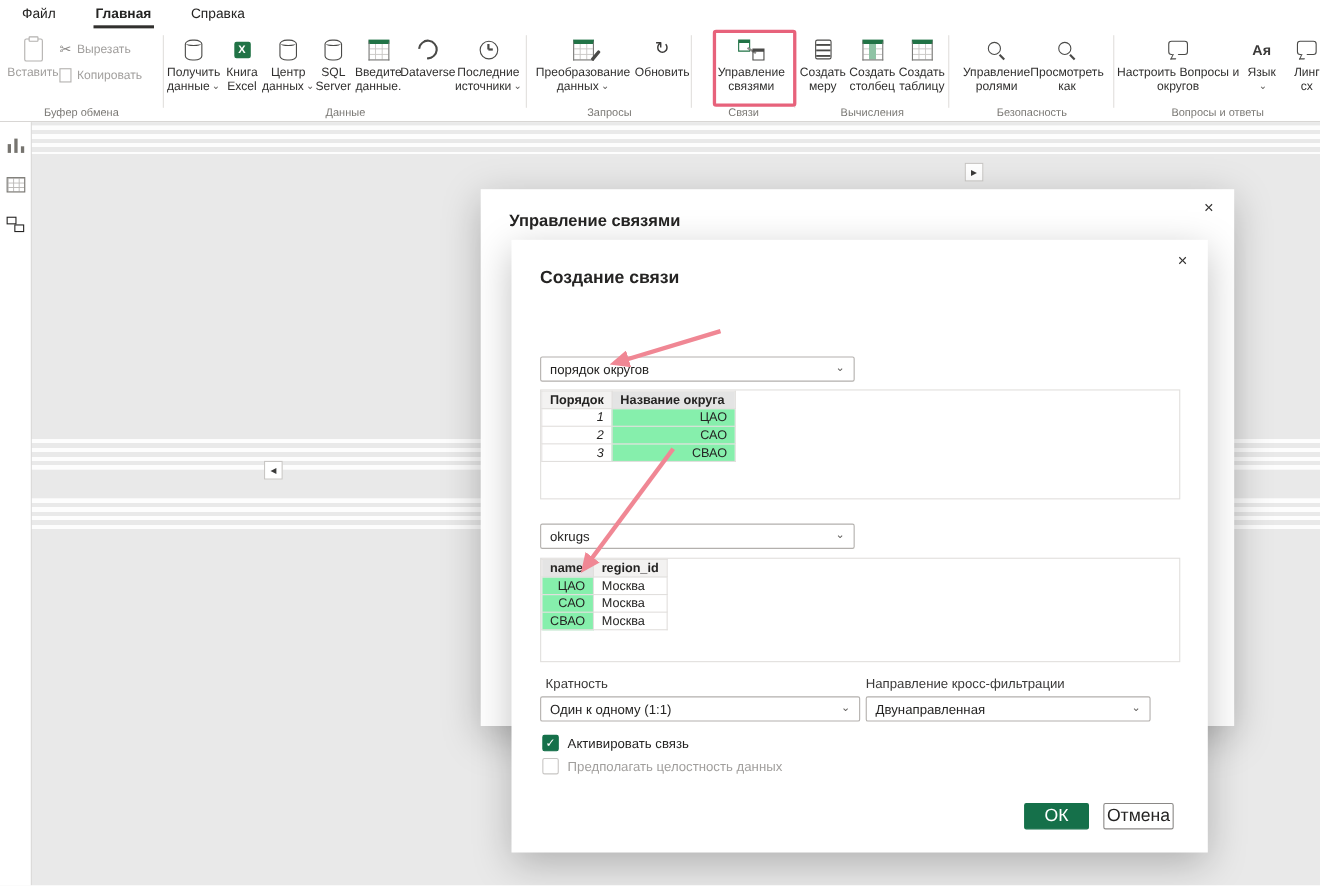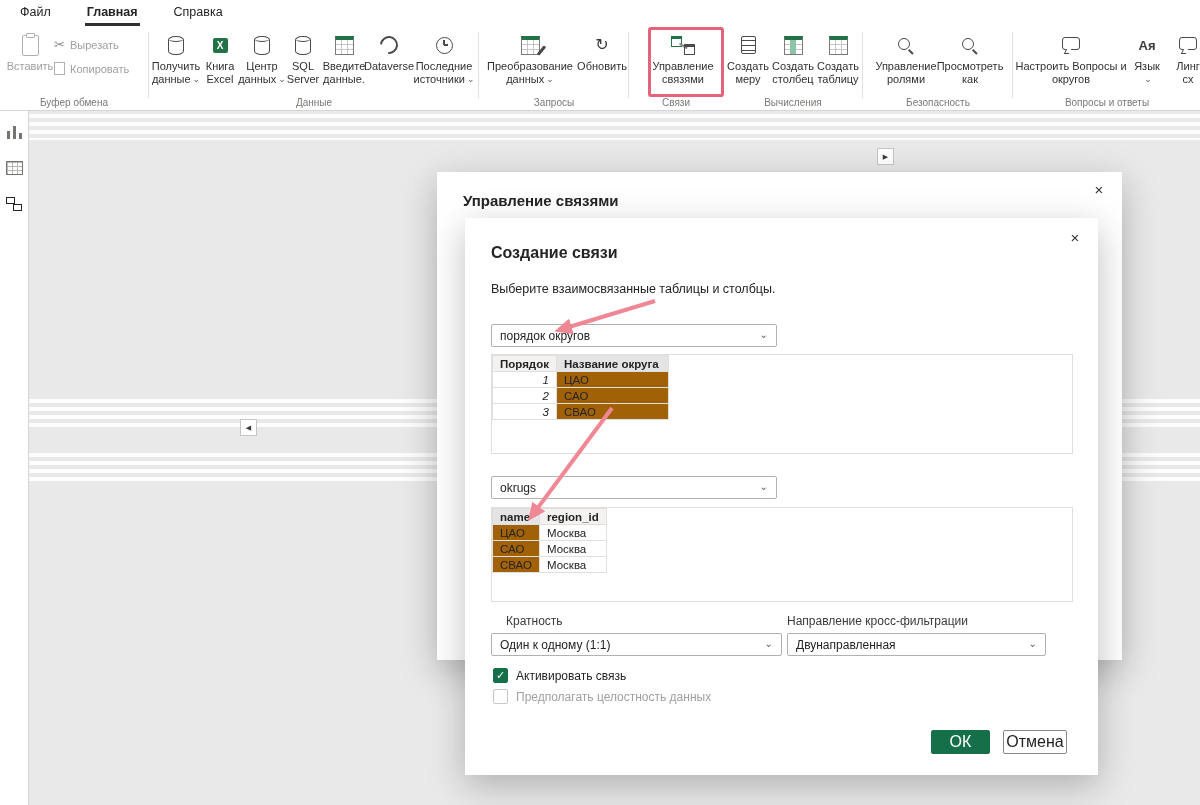--- a/index.html
+++ b/index.html
@@ -70,21 +70,21 @@
   .dlg-title{position:absolute;font-weight:bold;color:#252423;}
   .dlg-close{position:absolute;font-size:15px;color:#323130;width:22px;height:22px;display:flex;align-items:center;justify-content:center;cursor:pointer;}
   .dlg-sub{position:absolute;font-size:12.5px;color:#252423;}
   .dd{position:absolute;height:23px;border:1px solid #b3b0ad;border-radius:2px;background:#fff;display:flex;align-items:center;justify-content:space-between;padding:0 8px;font-size:12px;box-sizing:border-box;cursor:pointer;}
   .dd .chev{font-size:10px;}
   .tablebox{position:absolute;border:1px solid #e1dfdd;background:#fff;overflow:hidden;}
   .tablebox table{border-collapse:collapse;font-size:11.5px;color:#252423;}
   .tablebox th,.tablebox td{border:1px solid #e1dfdd;padding:1px 7px;height:16px;text-align:left;font-weight:normal;box-sizing:border-box;}
   .tablebox th{background:#f3f2f1;font-weight:bold;}
   .tablebox th.sel{background:#e4e4e4;}
-  .tablebox td.sel{background:#a16207;}
+  .tablebox td.sel{background:#86efac;text-align:right;}
   .tablebox td.num{text-align:right;font-style:italic;}
   .fldlabel{position:absolute;font-size:12px;color:#3b3a39;}
   .cb{position:absolute;display:flex;align-items:center;gap:8px;font-size:12px;}
   .cbbox{width:15px;height:15px;border:1px solid #8a8886;border-radius:2px;background:#fff;display:flex;align-items:center;justify-content:center;box-sizing:border-box;font-size:11px;}
   .cb.checked .cbbox{background:#15704a;border-color:#15704a;color:#fff;}
   .cb.disabled{color:#a19f9d;}
   .cb.disabled .cbbox{border-color:#c8c6c4;}
   .btn{position:absolute;display:flex;align-items:center;justify-content:center;font-size:16px;border-radius:2px;cursor:pointer;box-sizing:border-box;}
   .btn.ok{background:#15704a;border:1px solid #15704a;color:#fff;}
   .btn.cancel{background:#fff;border:1px solid #8a8886;color:#252423;}
@@ -282,21 +282,20 @@
     <div class="dlg-close" style="right:12px;top:6px">
         <span>×</span>
       </div>
   </div>
 
   <div class="dialog" style="left:465px;top:218px;width:633px;height:557px;z-index:30">
     <div class="dlg-title" style="left:26px;top:26px;font-size:16px">Создание связи</div>
     <div class="dlg-close" style="right:12px;top:8px">
         <span>×</span>
       </div>
-    <div class="dlg-sub" style="left:26px;top:64px">Выберите взаимосвязанные таблицы и столбцы.</div>
 
     <div class="dd" style="left:26px;top:106px;width:286px">
       <span>порядок округов</span>
       <span class="chev">⌄</span>
     </div>
 
     <div class="tablebox" style="left:26px;top:136px;width:580px;height:98px">
       <table>
         <tbody>
             <tr>
@@ -340,21 +339,21 @@
           <td>Москва</td>
         </tr>
         <tr>
           <td class="sel">СВАО</td>
           <td>Москва</td>
         </tr>
       </tbody>
         </table>
     </div>
 
-    <div class="fldlabel" style="left:41px;top:396px">Кратность</div>
+    <div class="fldlabel" style="left:31px;top:396px">Кратность</div>
     <div class="fldlabel" style="left:322px;top:396px">Направление кросс-фильтрации</div>
     <div class="dd" style="left:26px;top:415px;width:291px">
       <span>Один к одному (1:1)</span>
       <span class="chev">⌄</span>
     </div>
     <div class="dd" style="left:322px;top:415px;width:259px">
       <span>Двунаправленная</span>
       <span class="chev">⌄</span>
     </div>
 

